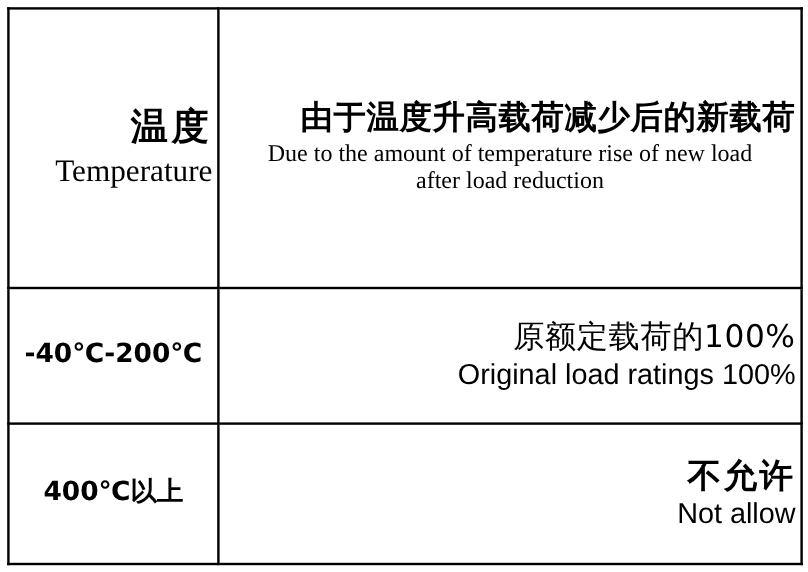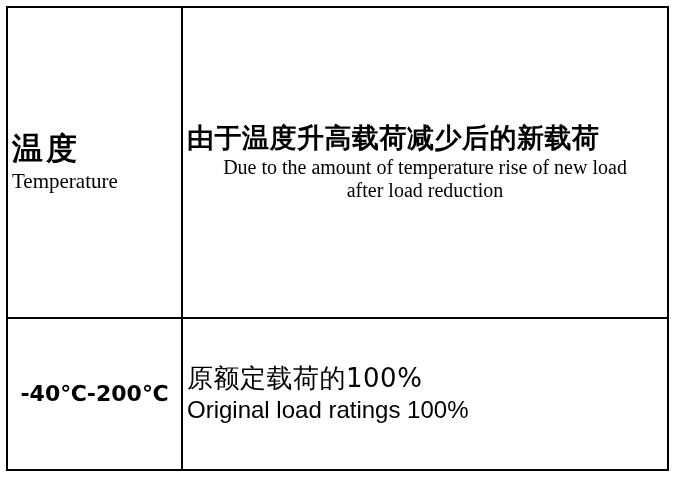--- a/index.html
+++ b/index.html
@@ -38,21 +38,21 @@
 
   .cn-head {
     font-family: "DejaVu Sans", "Liberation Sans", sans-serif;
     font-weight: bold;
     font-size: 31px;
     letter-spacing: 3px;
     line-height: 1.15;
   }
   .en-head {
     font-family: "Liberation Serif", "DejaVu Serif", serif;
-    font-size: 21px;
+    font-size: 26px;
     line-height: 1.2;
     margin-top: 2px;
   }
   .cn-head-desc {
     font-family: "DejaVu Sans", "Liberation Sans", sans-serif;
     font-weight: bold;
     font-size: 27px;
     line-height: 1.1;
     letter-spacing: 0.5px;
   }
@@ -88,21 +88,21 @@
     font-weight: bold;
     font-size: 28px;
     line-height: 1.15;
     letter-spacing: 2px;
   }
   .row-head { height: 135px; }
   .row-data { height: 66px; }
   .cell-stack {
     display: flex;
     flex-direction: column;
-    align-items: flex-start;
+    align-items: flex-end;
     justify-content: center;
   }
 </style>
 </head>
 <body>
 
 <div class="table-wrap">
   <table class="spec-table">
     <colgroup>
       <col class="col-temp">
@@ -131,15 +131,26 @@
         <td>
           <div class="cell-stack">
             <div class="cn-body">原额定载荷的100%</div>
             <div class="en-body">Original load ratings 100%</div>
           </div>
         </td>
       </tr>
 
 
 
+      <tr class="row-data">
+        <td>
+          <div class="temp-val">400℃以上</div>
+        </td>
+        <td>
+          <div class="cell-stack">
+            <div class="cn-body-big">不允许</div>
+            <div class="en-body">Not allow</div>
+          </div>
+        </td>
+      </tr>
     </tbody>
   </table>
 </div>
 
 </body></html>

